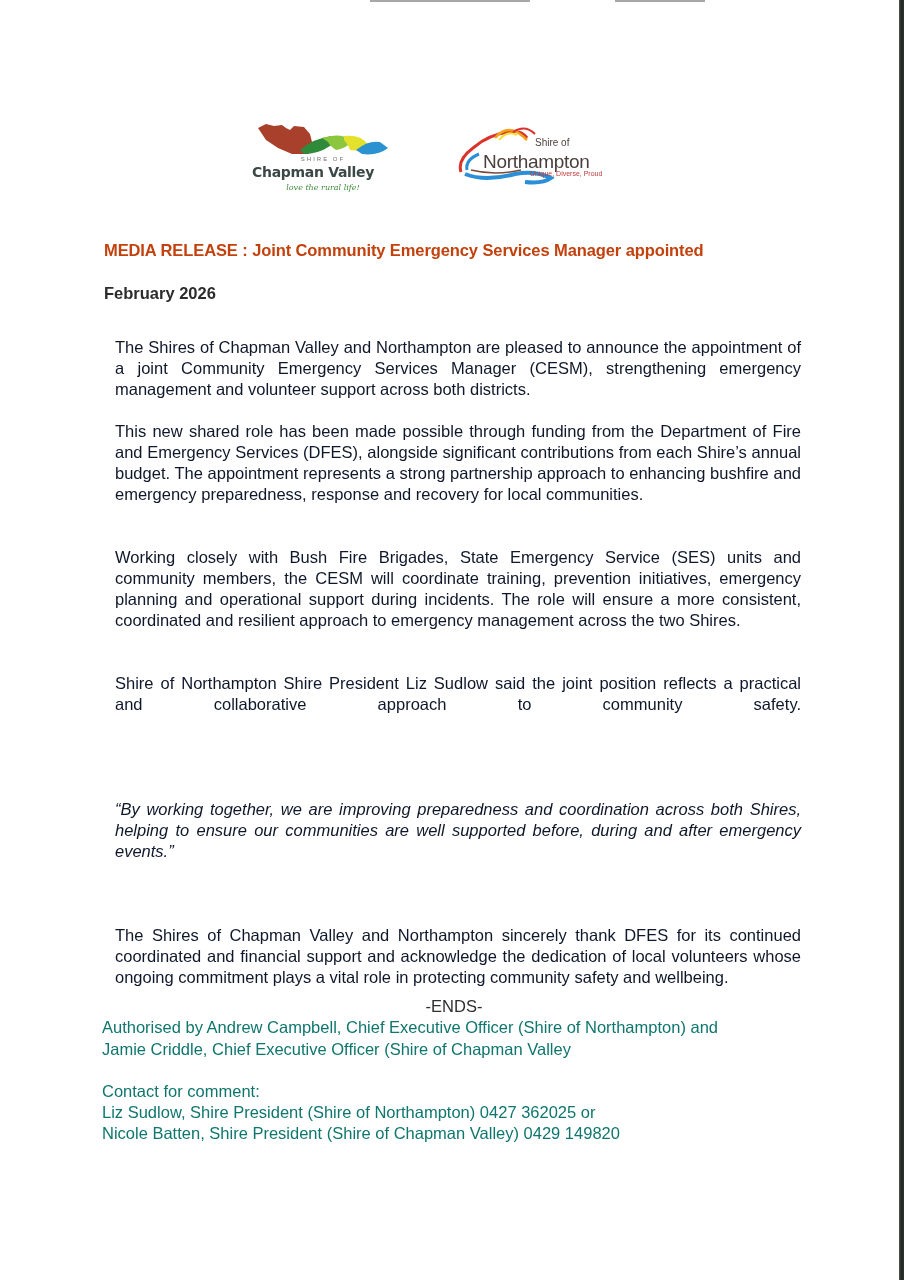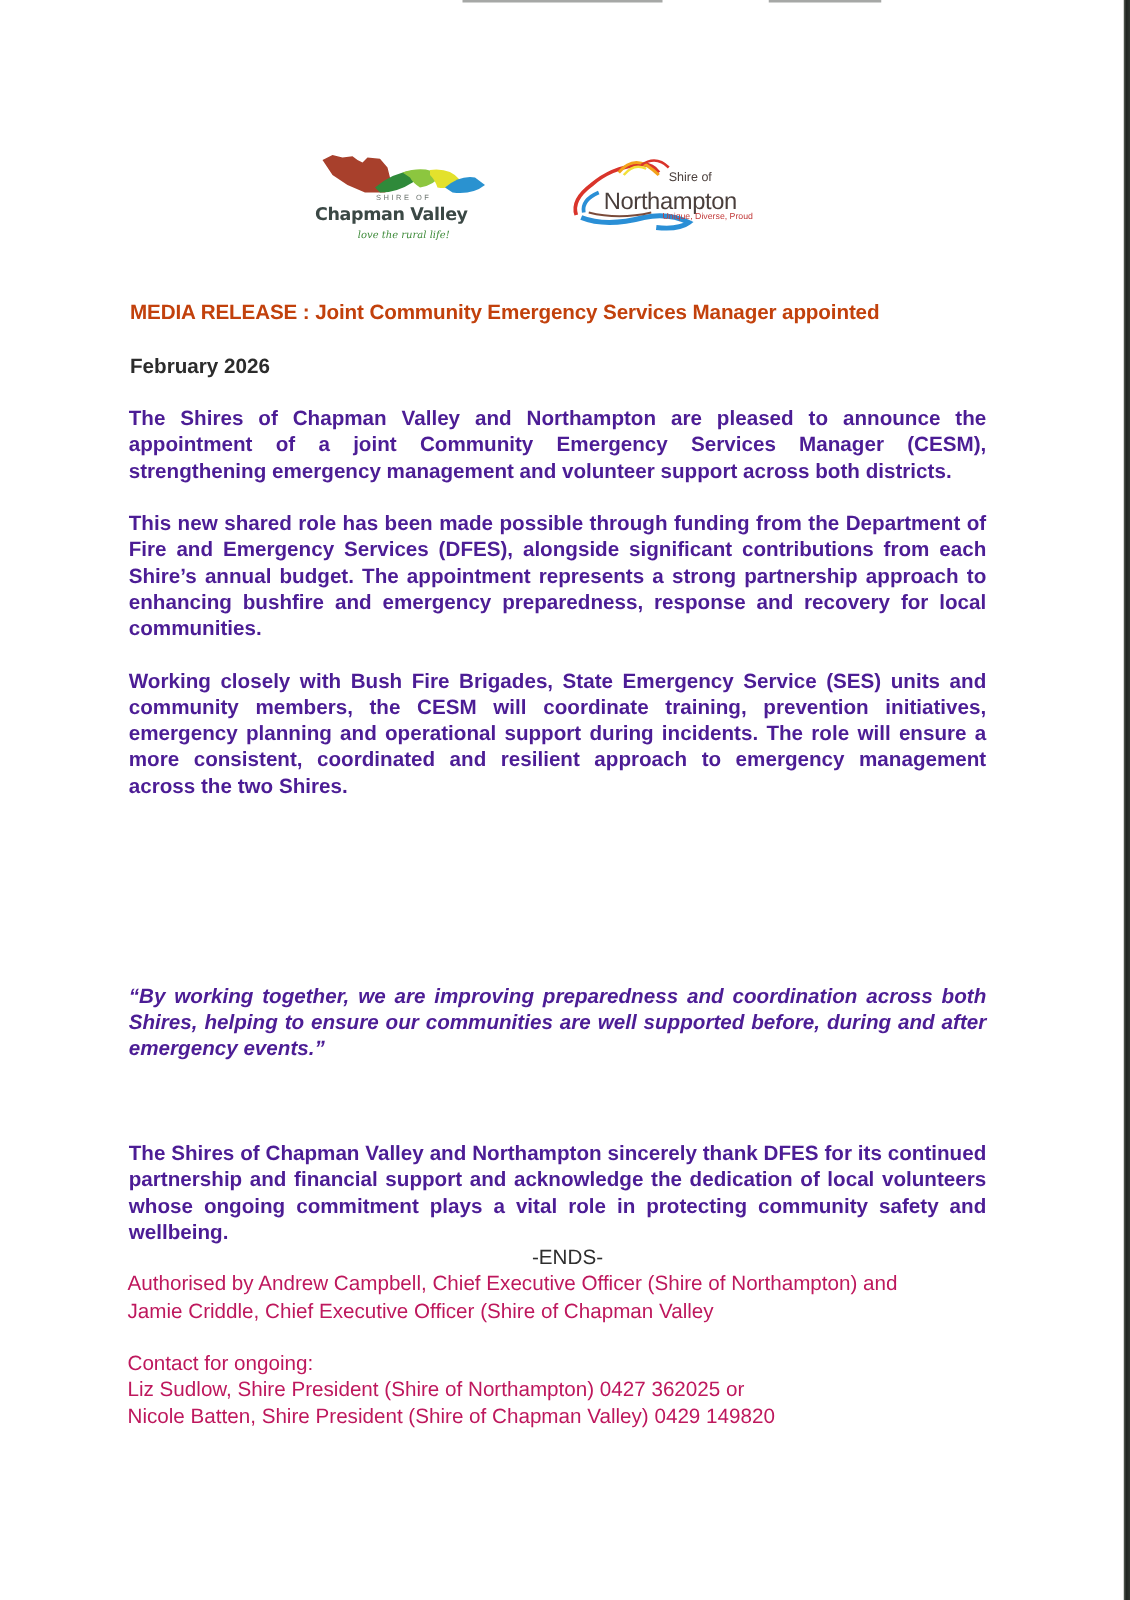--- a/index.html
+++ b/index.html
@@ -36,32 +36,32 @@
   .nh-name { position: absolute; left: 28px; top: 31px; font-size: 19px; color: #4a3f3c;
     letter-spacing: -0.3px; }
   .nh-tag { position: absolute; left: 75px; top: 50px; font-size: 7px; color: #c23b3b; }
 
   
   .title { position: absolute; left: 104px; top: 241px; font-size: 16.5px; font-weight: bold;
     color: #c2410c; white-space: nowrap; letter-spacing: -0.1px; }
   .date { position: absolute; left: 104px; top: 284px; font-size: 16.5px; font-weight: bold;
     color: #2c2c2c; }
   .para { position: absolute; left: 103px; width: 686px; font-size: 16.5px; line-height: 21px;
-    text-align: justify; color: #4c1d95; margin: 0; font-weight: bold; }
+    text-align: justify; color: #0f172a; margin: 12px; }
   .para .q { font-style: italic; }
   .p1 { top: 325px; }
   .p2 { top: 409px; }
   .p3 { top: 535px; }
   .p4 { top: 661px; }
   .p5 { top: 787px; }
   .p6 { top: 913px; }
   .justify-line { display: block; text-align-last: justify; }
   .ends { position: absolute; left: 0; width: 904px; top: 997px; text-align: center;
     font-size: 16.5px; color: #2e2e2e; padding-left: 2px; }
-  .line { position: absolute; left: 102px; font-size: 16.5px; color: #be185d; white-space: nowrap; }
+  .line { position: absolute; left: 102px; font-size: 16.5px; color: #0f766e; white-space: nowrap; }
   .auth1 { top: 1018px; }
   .auth2 { top: 1040px; }
   .contact-h { top: 1082px; }
   .contact1 { top: 1103px; }
   .contact2 { top: 1124px; }
 </style>
 </head>
 <body>
 
 <div class="scan-edge-top"></div>
@@ -96,26 +96,27 @@
   <div class="nh-tag">Unique, Diverse, Proud</div>
 </div>
 
 <div class="title">MEDIA RELEASE : Joint Community Emergency Services Manager appointed</div>
 <div class="date">February 2026</div>
 
 <p class="para p1">The Shires of Chapman Valley and Northampton are pleased to announce the appointment of a joint Community Emergency Services Manager (CESM), strengthening emergency management and volunteer support across both districts.</p>
 <p class="para p2">This new shared role has been made possible through funding from the Department of Fire and Emergency Services (DFES), alongside significant contributions from each Shire’s annual budget. The appointment represents a strong partnership approach to enhancing bushfire and emergency preparedness, response and recovery for local communities.</p>
 <p class="para p3">Working closely with Bush Fire Brigades, State Emergency Service (SES) units and community members, the CESM will coordinate training, prevention initiatives, emergency planning and operational support during incidents. The role will ensure a more consistent, coordinated and resilient approach to emergency management across the two Shires.</p>
 <div class="para p4">
+  <span class="justify-line">Shire of Northampton Shire President Liz Sudlow said the joint position reflects a practical and collaborative approach to community safety.</span>
 </div>
 <div class="para p5">
   <span class="q">“By working together, we are improving preparedness and coordination across both Shires, helping to ensure our communities are well supported before, during and after emergency events.”</span>
 </div>
-<p class="para p6">The Shires of Chapman Valley and Northampton sincerely thank DFES for its continued partnership and financial support and acknowledge the dedication of local volunteers whose ongoing commitment plays a vital role in protecting community safety and wellbeing.</p>
+<p class="para p6">The Shires of Chapman Valley and Northampton sincerely thank DFES for its continued coordinated and financial support and acknowledge the dedication of local volunteers whose ongoing commitment plays a vital role in protecting community safety and wellbeing.</p>
 
 <div class="ends">-ENDS-</div>
 
 <div class="line auth1">Authorised by Andrew Campbell, Chief Executive Officer (Shire of Northampton) and</div>
 <div class="line auth2">Jamie Criddle, Chief Executive Officer (Shire of Chapman Valley</div>
 
-<div class="line contact-h">Contact for ongoing:</div>
+<div class="line contact-h">Contact for comment:</div>
 <div class="line contact1">Liz Sudlow, Shire President (Shire of Northampton) 0427 362025 or</div>
 <div class="line contact2">Nicole Batten, Shire President (Shire of Chapman Valley) 0429 149820</div>
 
 </body></html>

